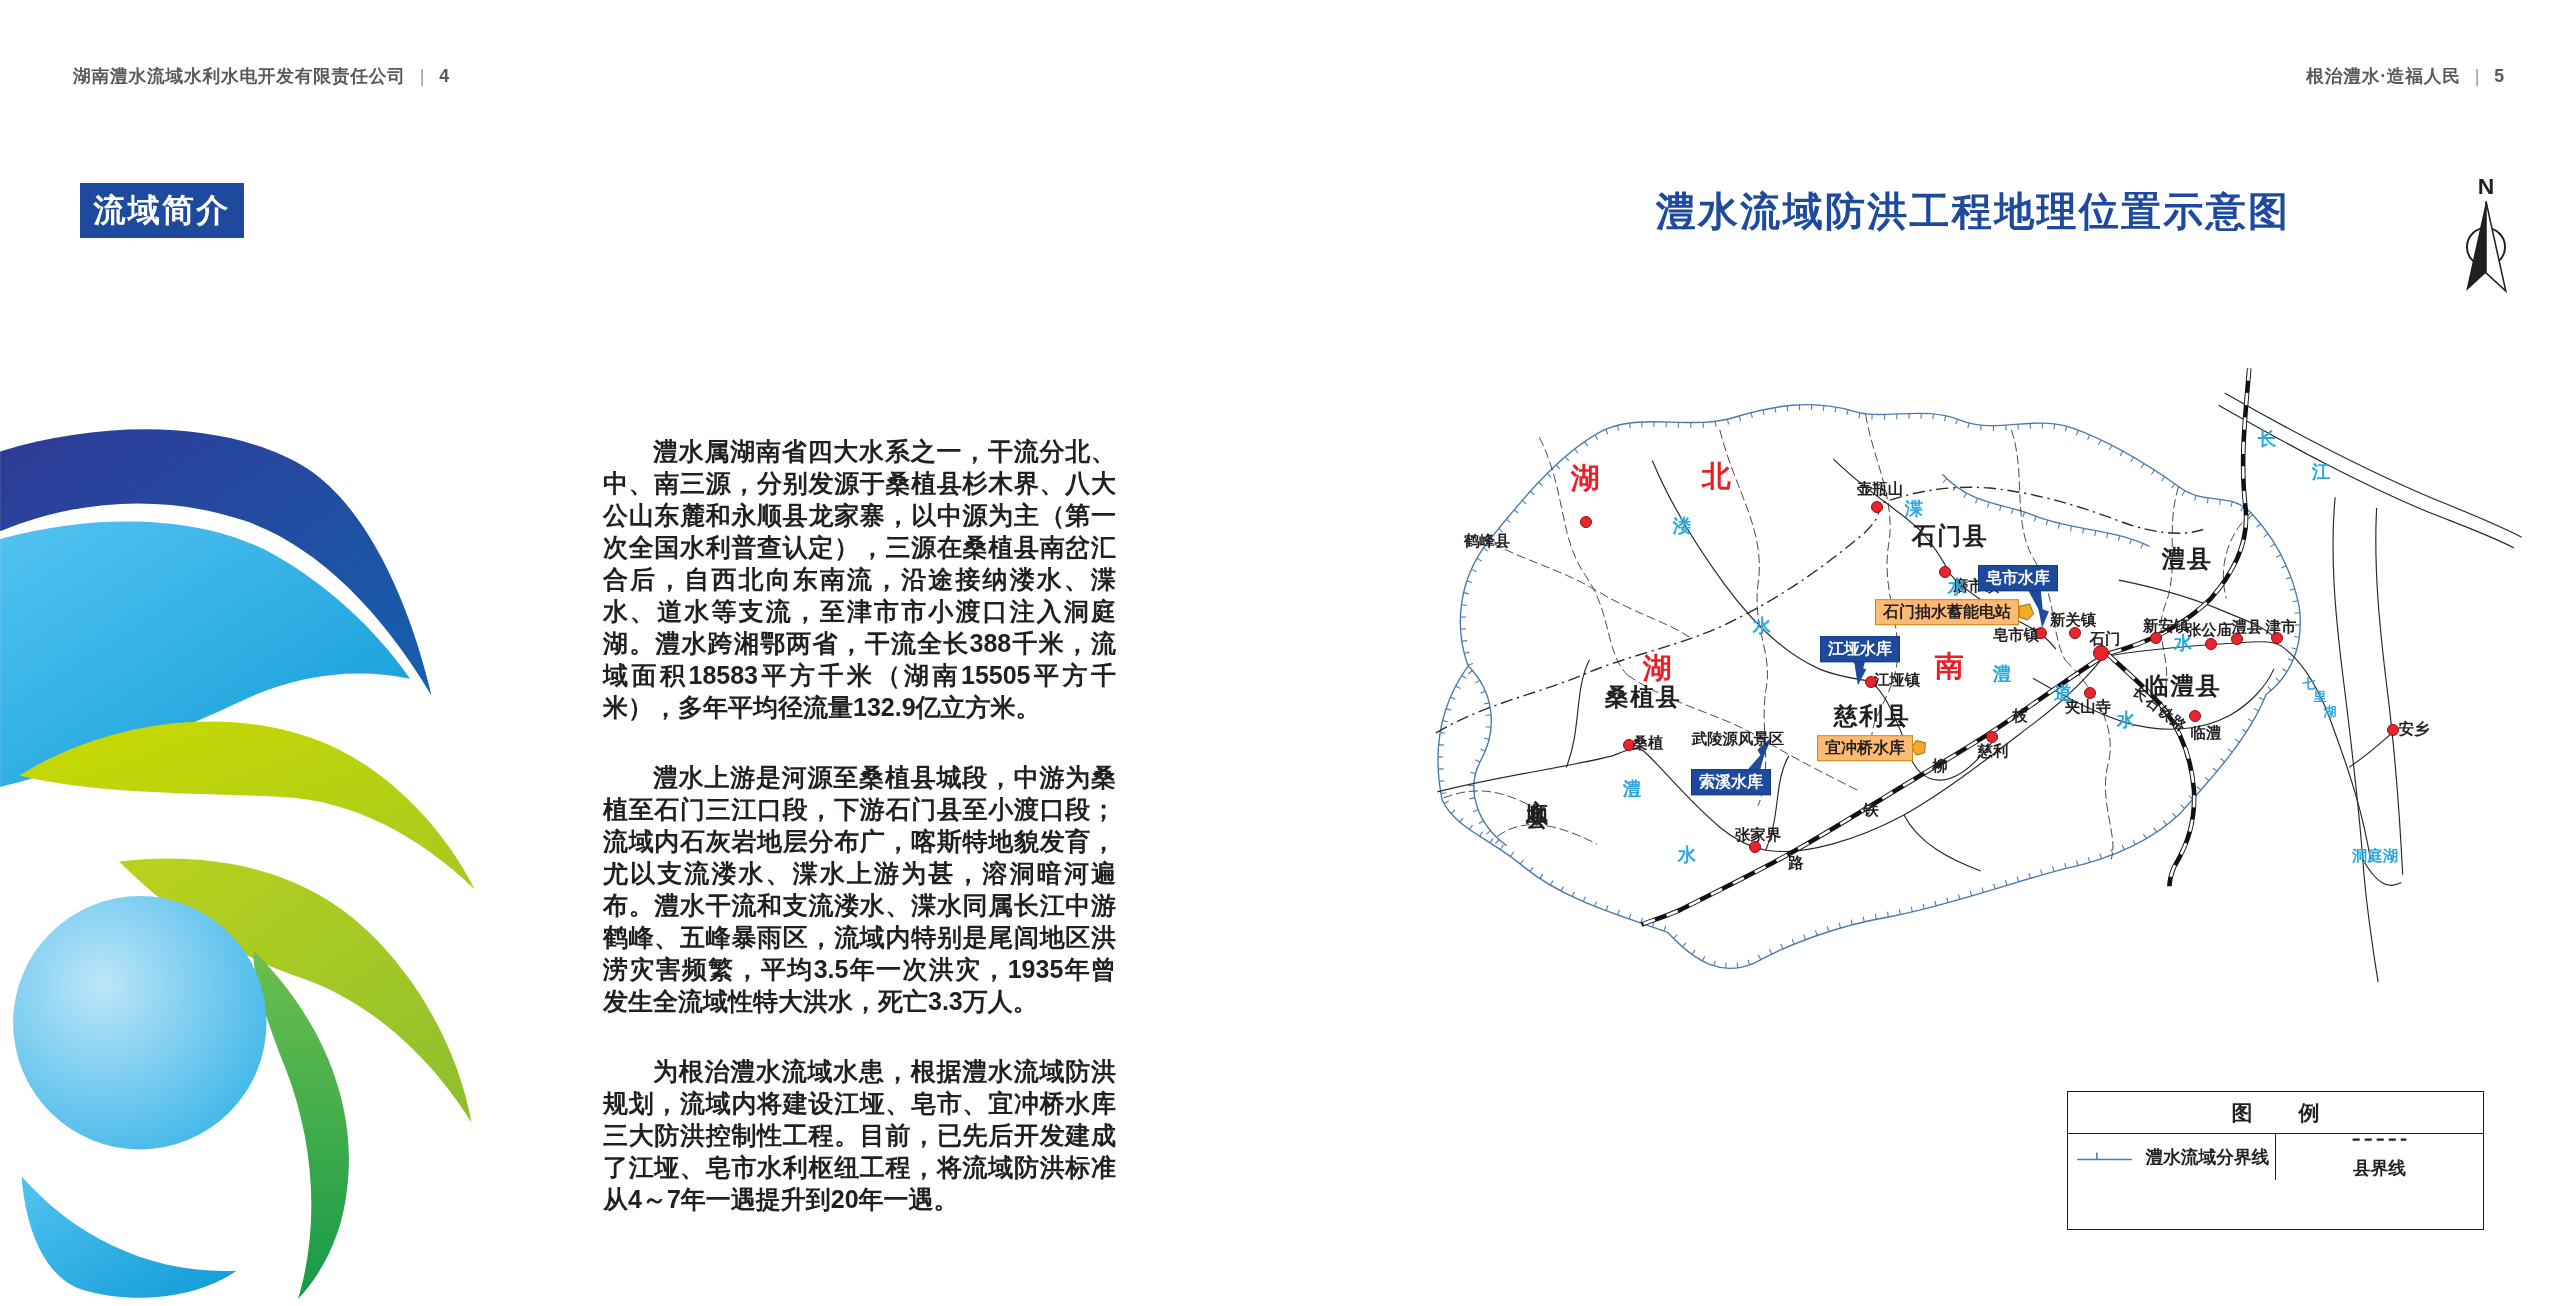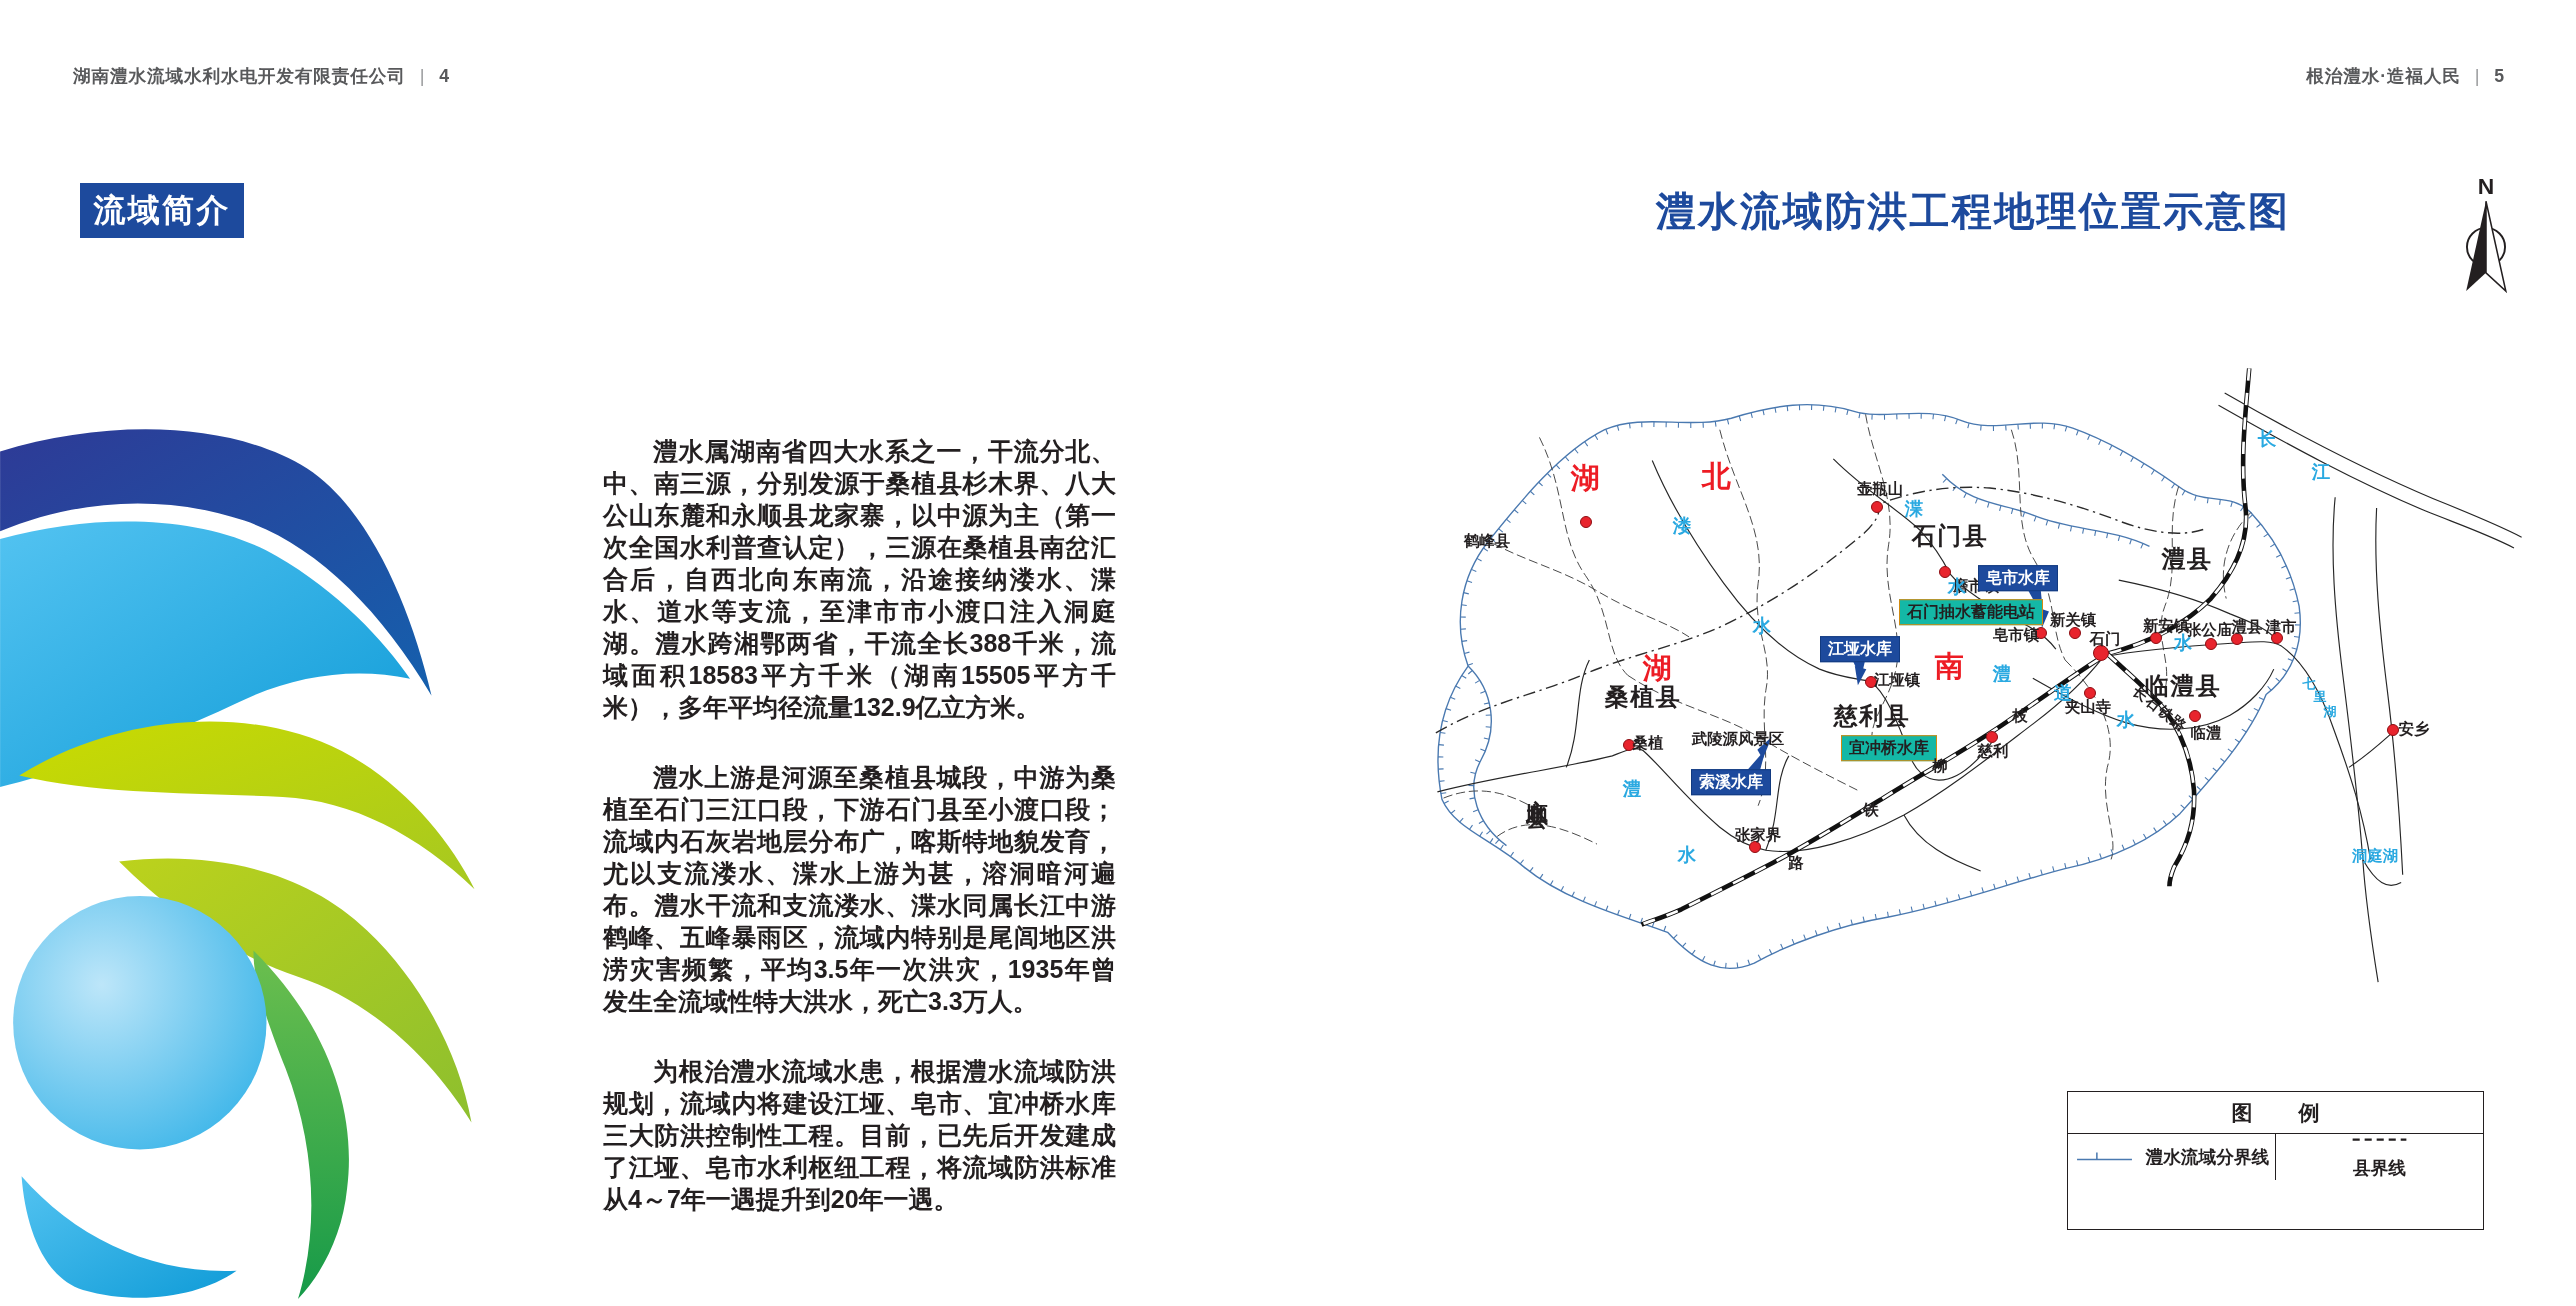--- a/index.html
+++ b/index.html
@@ -22,21 +22,21 @@
   
   .maplabel{position:absolute;transform:translate(-50%,-50%);white-space:nowrap;line-height:1;}
   .ml-prov{font-size:29px;font-weight:bold;color:#ed1c24;letter-spacing:1.5px;}
   .ml-county{font-size:24px;font-weight:bold;color:#231f20;letter-spacing:1.5px;}
   .ml-countyv{font-size:22px;font-weight:bold;color:#231f20;writing-mode:vertical-rl;letter-spacing:4.6px;}
   .ml-town{font-size:15.4px;font-weight:bold;color:#231f20;}
   .ml-river{font-size:18.4px;font-weight:bold;color:#2aa9e1;}
   .ml-lake{font-size:13px;font-weight:bold;color:#2aa9e1;}
   .ml-lake2{font-size:15.4px;font-weight:bold;color:#2aa9e1;}
   .ml-resb{font-size:16px;font-weight:bold;color:#fff;background:#1d4a9d;padding:3.8px 7px;border:0.8px solid #123a80;}
-  .ml-reso{font-size:16px;font-weight:bold;color:#231f20;background:#14b8a6;padding:3.8px 7px;border:0.8px solid #d18a10;margin-left:24px;}
+  .ml-reso{font-size:16px;font-weight:bold;color:#231f20;background:#fdba74;padding:3.8px 7px;border:0.8px solid #d18a10;}
   .ml-railc{font-size:15.4px;font-weight:bold;color:#231f20;}
   .ml-railrot{font-size:14.6px;font-weight:bold;color:#231f20;letter-spacing:1.5px;}
   .ml-scenic{font-size:15.4px;font-weight:bold;color:#231f20;}
   .dot{position:absolute;width:10px;height:10px;border-radius:50%;background:#e8242d;border:0.8px solid #8e0d12;
        transform:translate(-50%,-50%);}
   .dot.big{width:14px;height:14px;}
   
   .legend{position:absolute;left:2067px;top:1091px;width:415px;height:137px;border:1.5px solid #231f20;background:#fff;}
   .legend .ltitle{height:41px;border-bottom:1.5px solid #231f20;display:flex;align-items:center;justify-content:center;
                   font-size:21px;font-weight:bold;letter-spacing:20px;text-indent:20px;}

